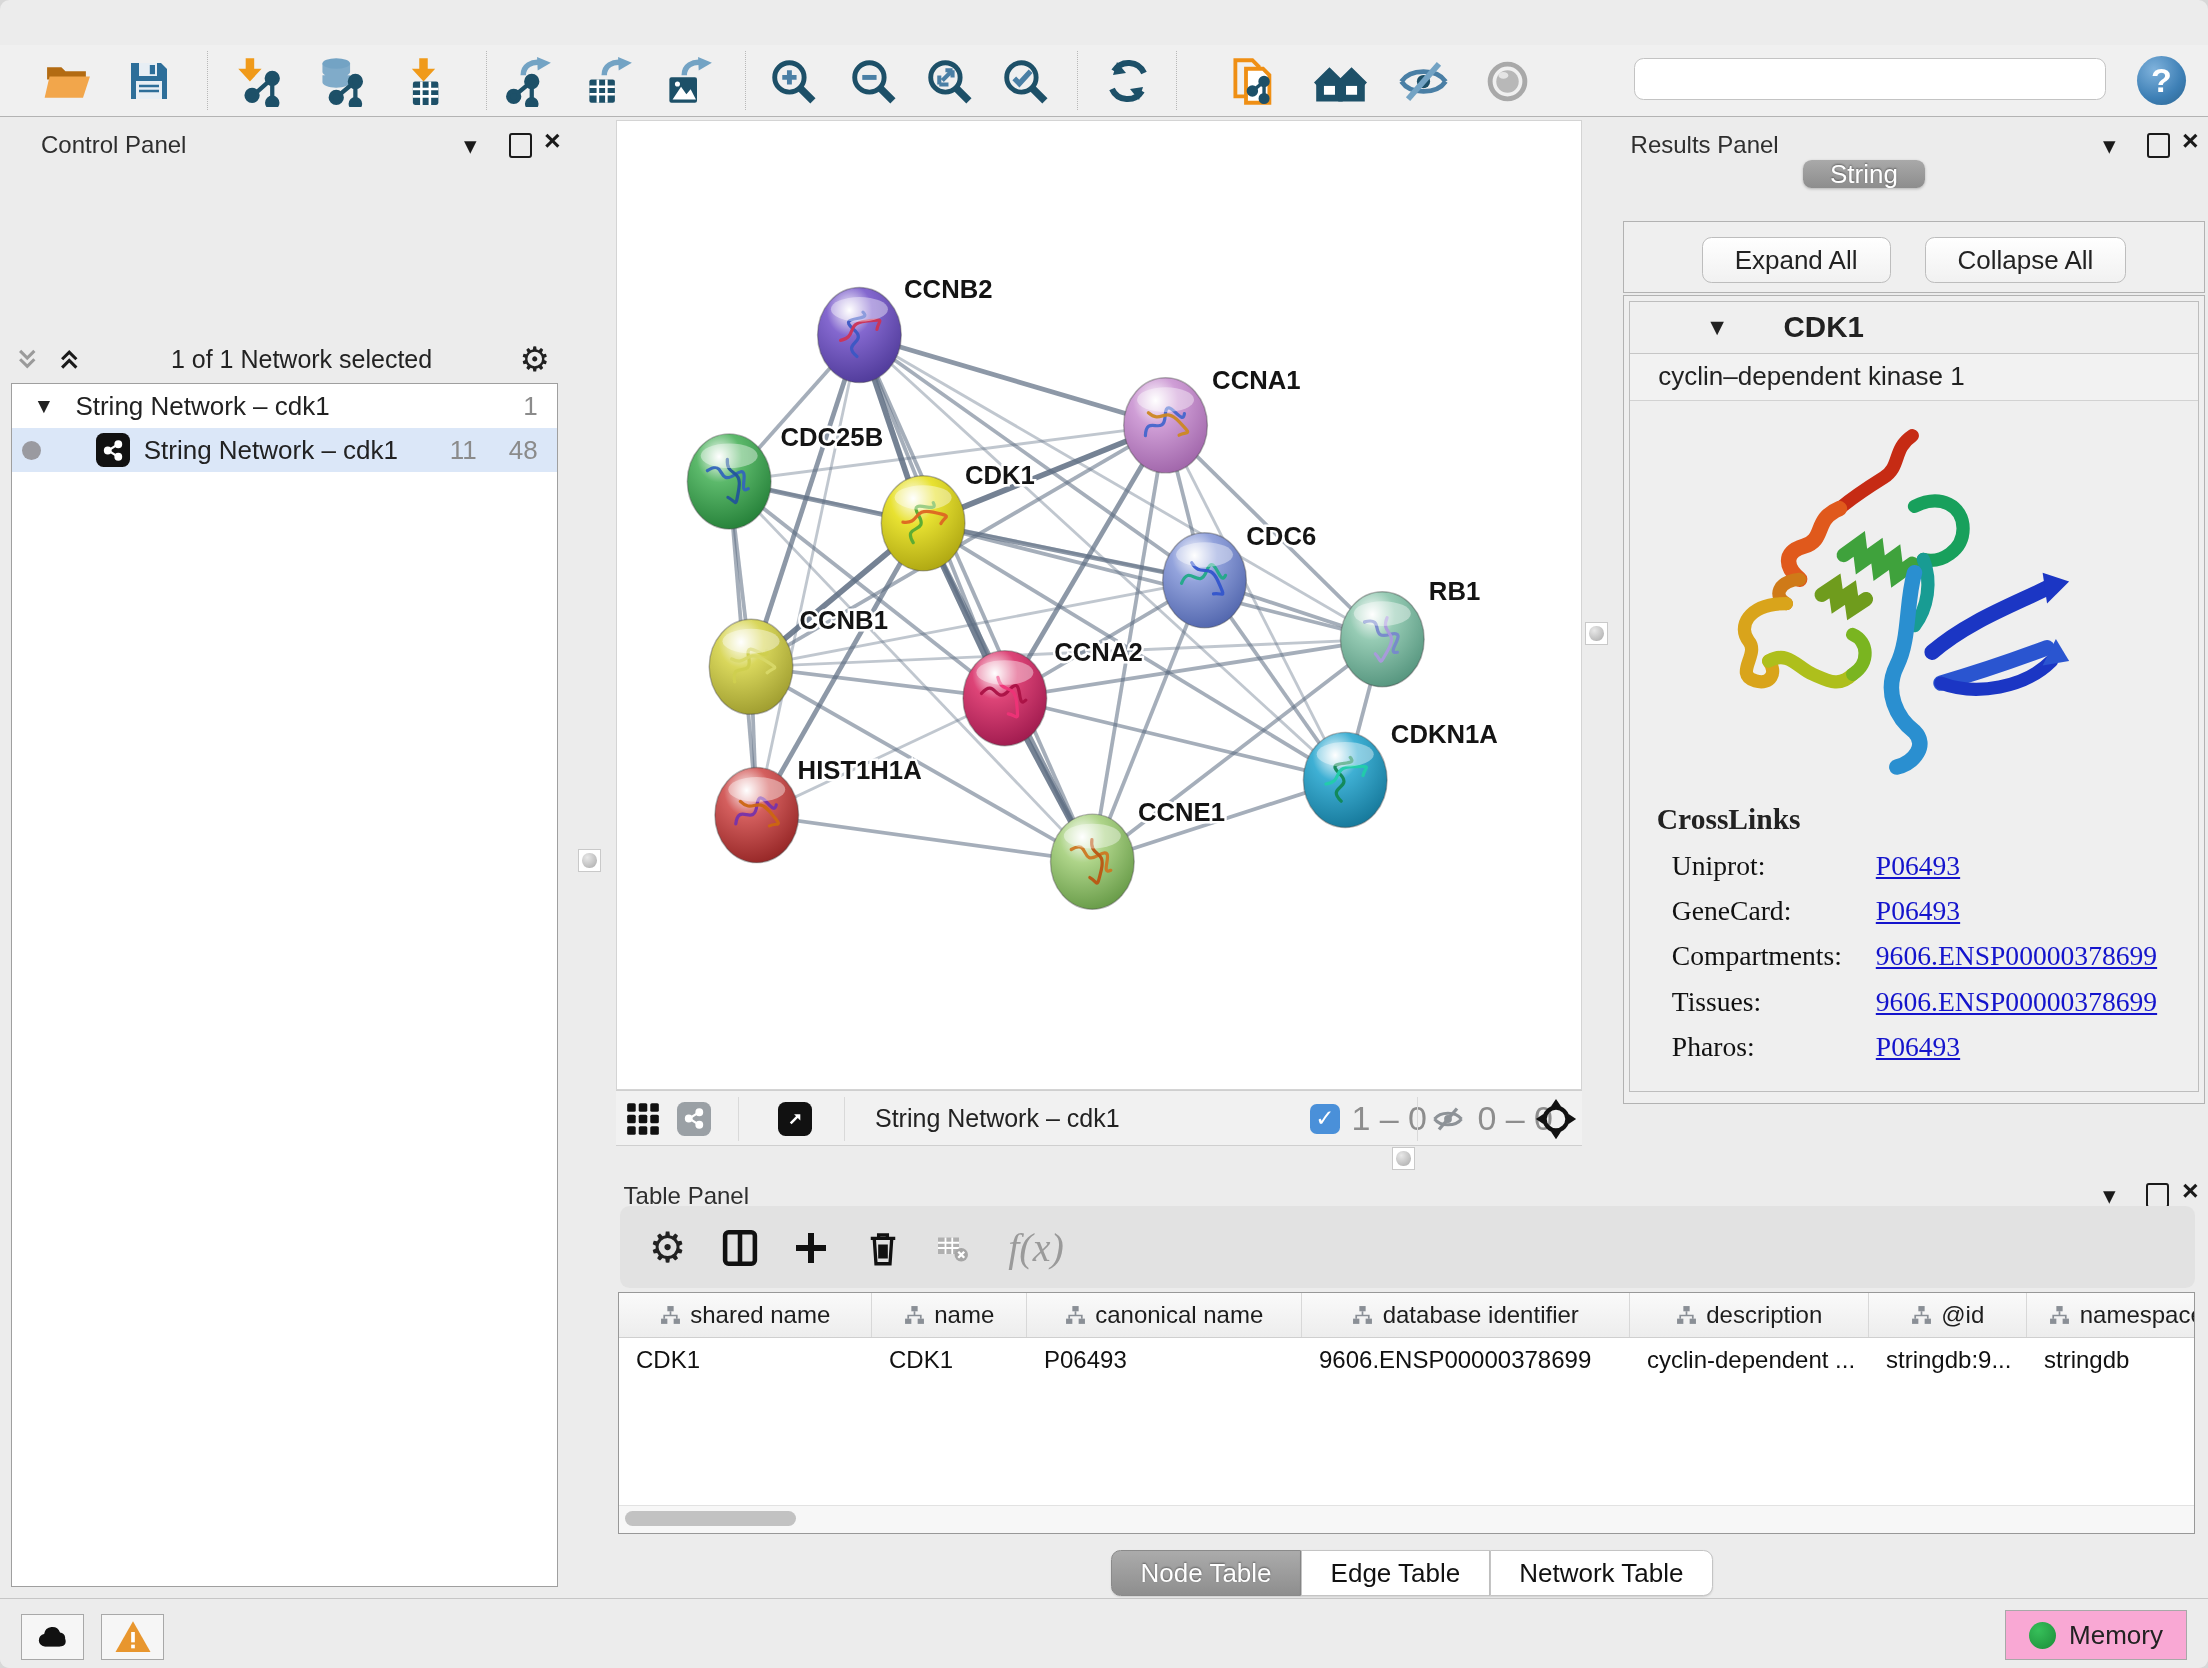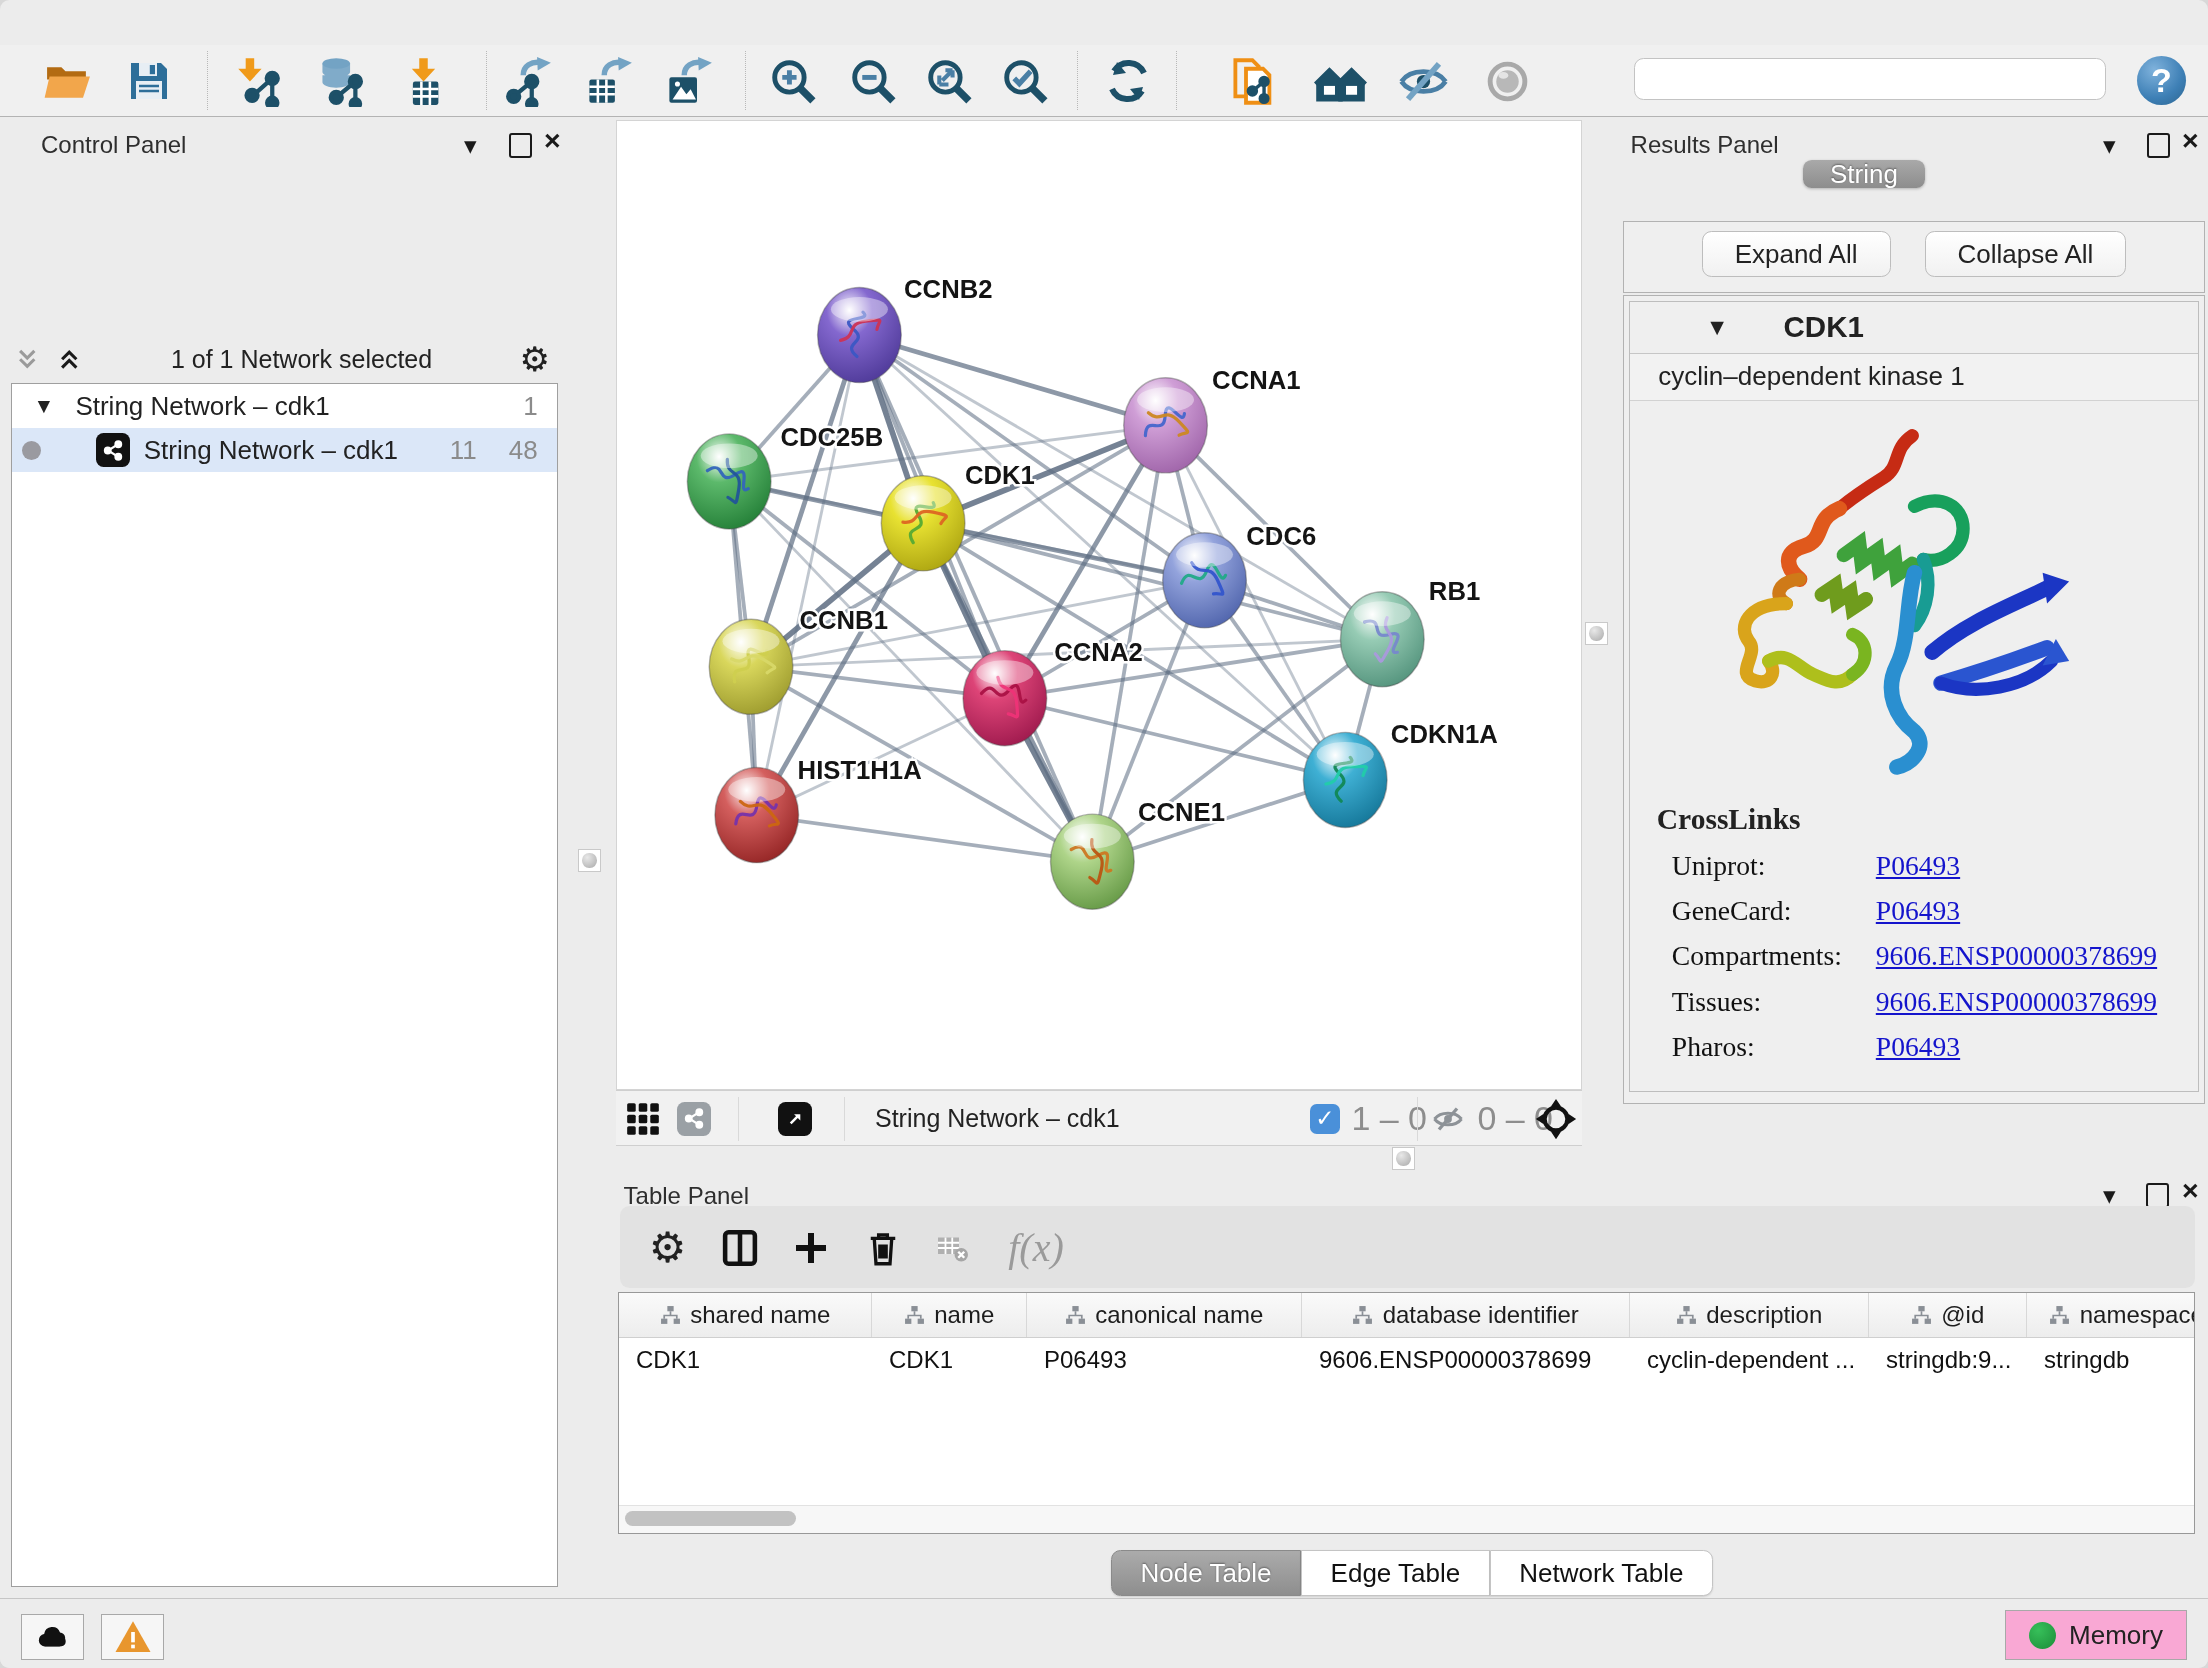--- a/index.html
+++ b/index.html
@@ -566,21 +566,21 @@
     </div>
     <span class="abs pctl" style="left:480px;top:13.3px">▾</span>
     <span class="abs" style="left:524px;top:13.3px"><i class="floatbox"></i></span>
     <span class="abs pctl closex" style="left:559px;top:7.6px">×</span>
   </div>
   <div class="stringtab">
       <span>String</span>
     </div>
 
   <div class="rbox" style="left:1623px;top:221px;width:580px;height:70px">
-    <div style="display:flex;gap:34px;justify-content:center;margin-top:9px">
+    <div style="display:flex;gap:34px;justify-content:center;margin-top:15px">
       <div class="rbtn">
           <span>Expand All</span>
         </div>
       <div class="rbtn">
           <span>Collapse All</span>
         </div>
     </div>
   </div>
 
   <div class="rbox" style="left:1623px;top:295px;width:580px;height:807px">

